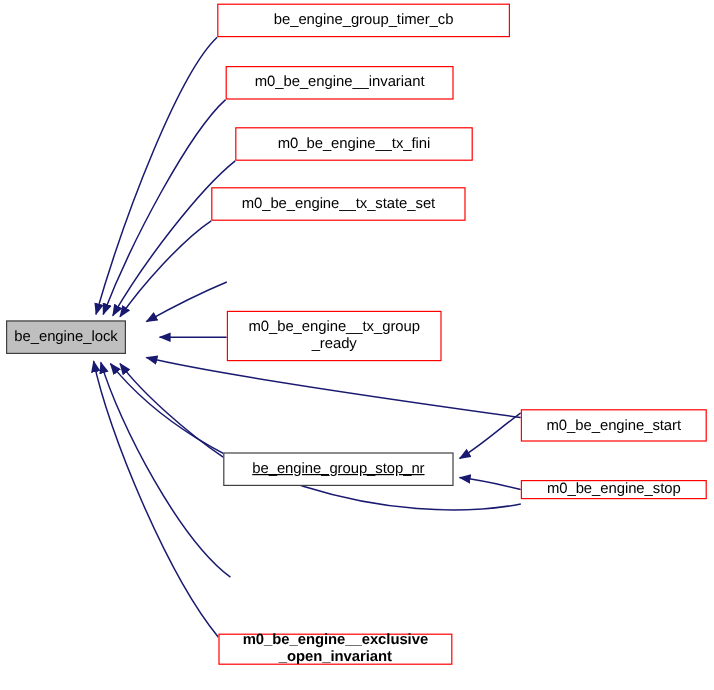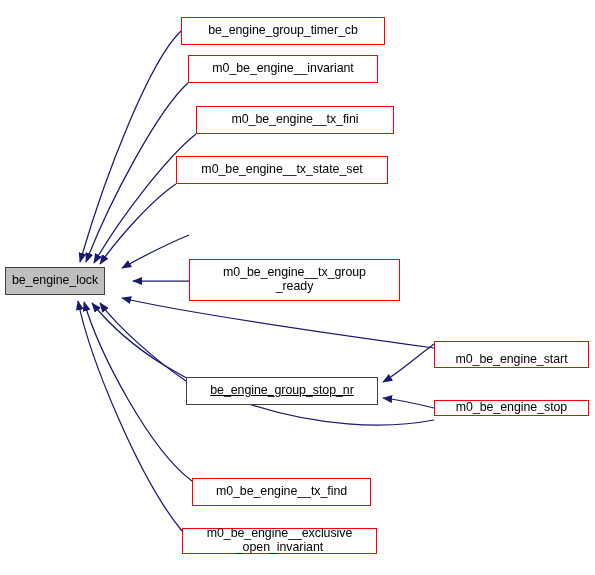--- a/index.html
+++ b/index.html
@@ -77,56 +77,53 @@
 
       <path d="M434,344 C415,358 400,372 383,382"></path>
       <path d="M434,408 C418,404 400,400 383,398"></path>
     </g>
   </svg>
 
   <div class="gnode current" style="left:5px; top:267px; width:100px; height:28px;">
     <span>be_engine_lock</span>
   </div>
 
-  <div class="gnode" style="left:181px; top:17px; width:204px; height:28px;">
+  <div class="gnode" style="left:181px; top:3px; width:244px; height:28px;">
     <span>be_engine_group_timer_cb</span>
   </div>
 
   <div class="gnode" style="left:188px; top:55px; width:190px; height:28px;text-align:right;">
     <span>m0_be_engine__invariant</span>
   </div>
 
   <div class="gnode" style="left:196px; top:106px; width:198px; height:28px;">
     <span>m0_be_engine__tx_fini</span>
   </div>
 
   <div class="gnode" style="left:176px; top:156px; width:212px; height:28px;">
     <span>m0_be_engine__tx_state_set</span>
   </div>
 
 
-  <div class="gnode" style="left:189px; top:259px; width:211px; height:42px;">
+  <div class="gnode" style="left:189px; top:259px; width:179px; height:42px;">
     <span>m0_be_engine__tx_group
 _ready</span>
   </div>
 
-  <div class="gnode" style="left:434px; top:341px; width:155px; height:27px;align-items:flex-end;">
+  <div class="gnode" style="left:434px; top:341px; width:155px; height:27px;">
     <span>m0_be_engine_start</span>
   </div>
 
   <div class="gnode plain" style="left:186px; top:377px; width:192px; height:28px;text-decoration:underline;">
     <span>be_engine_group_stop_nr</span>
   </div>
 
   <div class="gnode" style="left:434px; top:400px; width:155px; height:16px;">
     <span>m0_be_engine_stop</span>
   </div>
 
-  <div class="gnode" style="left:192px; top:478px; width:179px; height:28px;">
-    <span>m0_be_engine__tx_find</span>
-  </div>
 
-  <div class="gnode" style="left:182px; top:528px; width:195px; height:26px;">
+  <div class="gnode" style="left:182px; top:528px; width:195px; height:26px;font-weight:bold;">
     <span>m0_be_engine__exclusive
 _open_invariant</span>
   </div>
 
 </div>
 
 </body></html>

